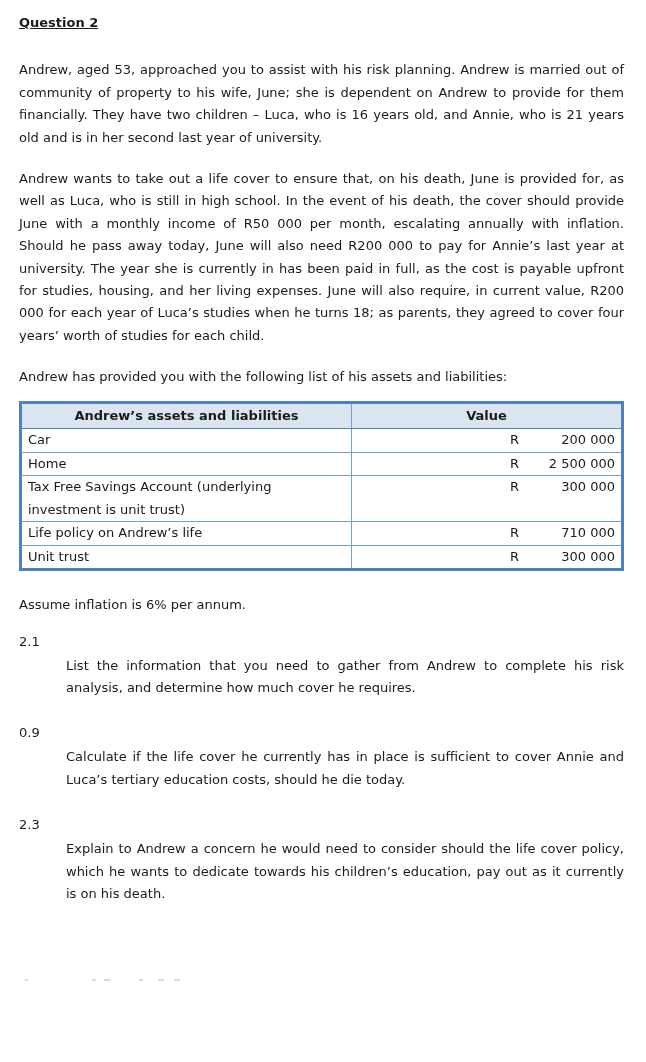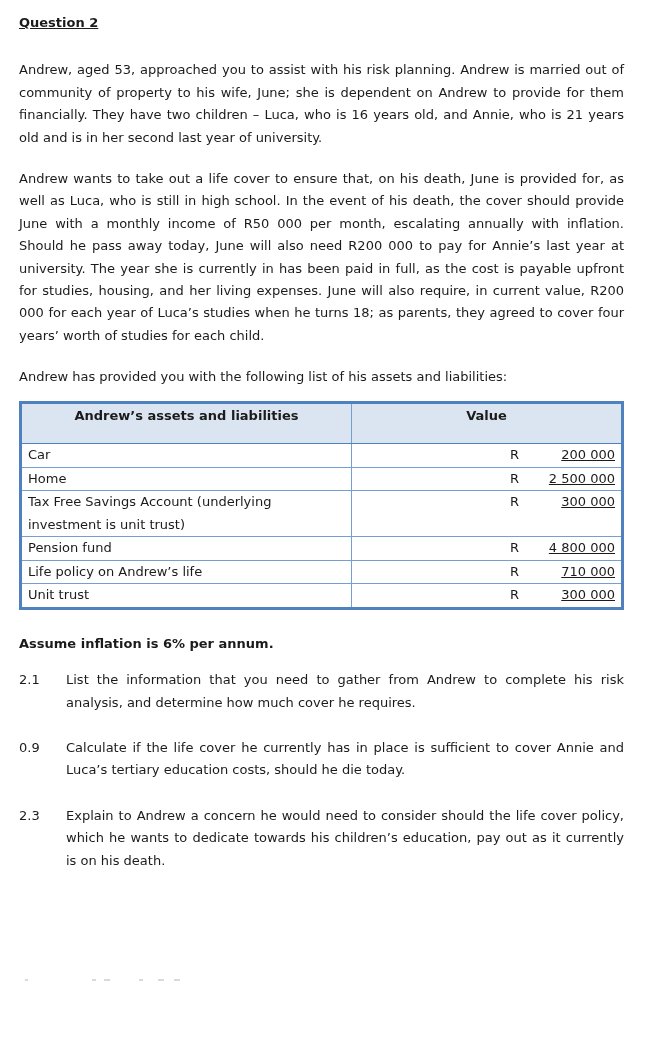--- a/index.html
+++ b/index.html
@@ -46,57 +46,56 @@
     font-size: 13px;
   }
   table.assets {
     border: 3px solid #4e81bd;
   }
   table.assets th {
     background: #dbe5f1;
     font-weight: bold;
     text-align: center;
     padding-top: 1px;
-    padding-bottom: 16px;
+    padding-bottom: 1px;
     border-bottom: 1px solid #4e81bd;
   }
   col.c-item { width: 331px; }
   col.c-value { width: auto; }
   .cell-value {
     text-align: right;
   }
   .val-wrap {
     display: flex;
     justify-content: flex-end;
     align-items: flex-start;
   }
   .cur {
     text-align: left;
   }
   .amt {
     width: 96px;
     text-align: right;
     white-space: nowrap;
-    text-decoration: underline;
   }
   .note {
     margin: 0 0 14px 0;
-    font-weight: bold;
   }
   .q-item {
     display: flex;
     margin: 0 0 23px 0;
   }
   .q-num {
     width: 47px;
     flex-shrink: 0;
   }
   .q-text {
     flex: 1;
     text-align: justify;
+    margin-top: 24px;
   }
   
   .clipped-frag {
     position: absolute;
     top: 979px;
     height: 2px;
     background: #b9b9bd;
     opacity: 0.55;
   }
   .frag-1 { left: 25px;  width: 3px; }
@@ -153,29 +152,20 @@
       <tr>
         <td>Tax Free Savings Account (underlying investment is unit trust)</td>
         <td class="cell-value">
           <div class="val-wrap">
             <span class="cur">R</span>
             <span class="amt">300 000</span>
           </div>
         </td>
       </tr>
       <tr>
-        <td>Pension fund</td>
-        <td class="cell-value">
-          <div class="val-wrap">
-            <span class="cur">R</span>
-            <span class="amt">4 800 000</span>
-          </div>
-        </td>
-      </tr>
-      <tr>
         <td>Life policy on Andrew’s life</td>
         <td class="cell-value">
           <div class="val-wrap">
             <span class="cur">R</span>
             <span class="amt">710 000</span>
           </div>
         </td>
       </tr>
       <tr>
         <td>Unit trust</td>

